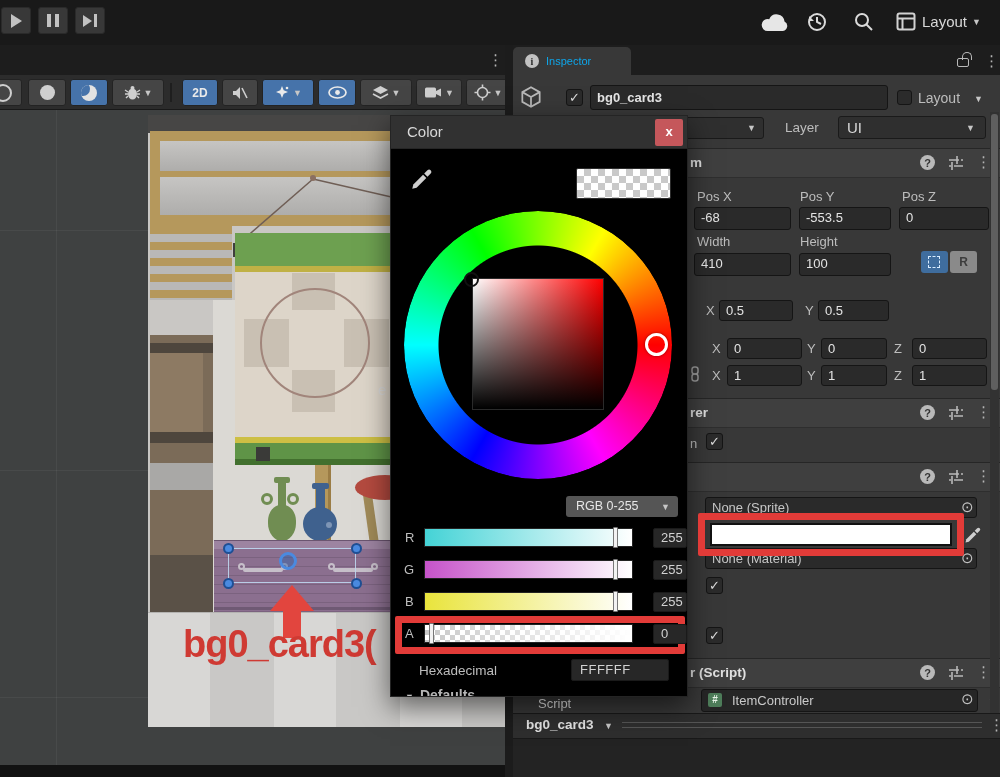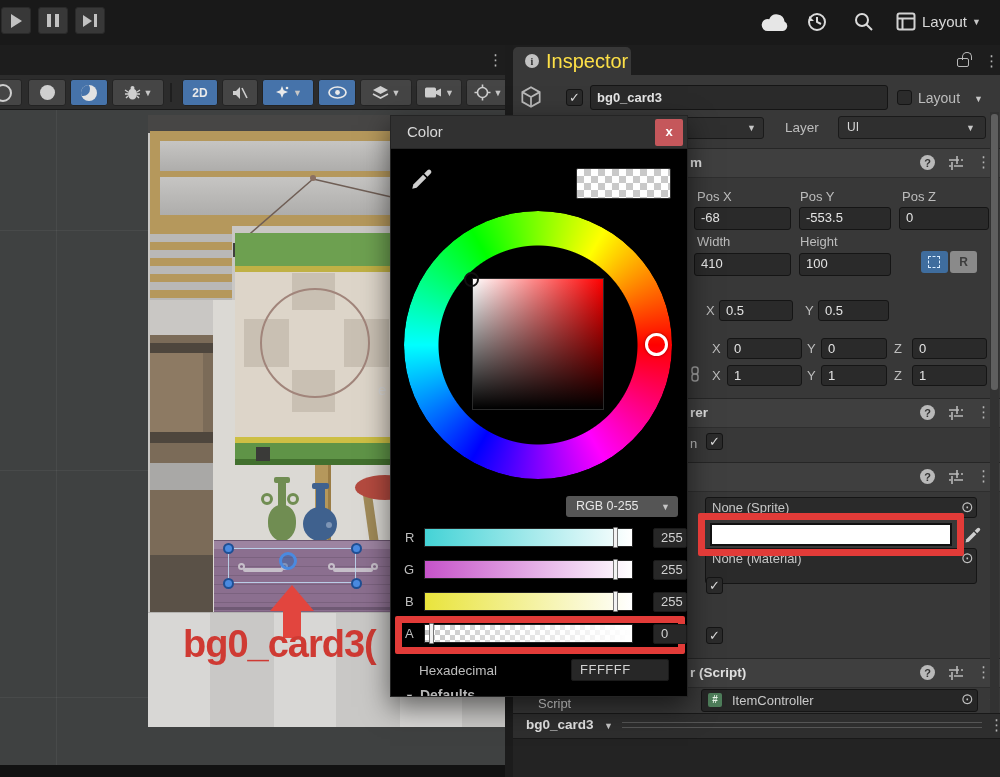--- a/index.html
+++ b/index.html
@@ -13,21 +13,21 @@
         border-radius:3px;display:flex;align-items:center;justify-content:center;}
   .tri{width:0;height:0;border-top:7px solid transparent;border-bottom:7px solid transparent;
        border-left:11px solid #c2c2c2;}
   .pausebars{display:flex;gap:4px;}
   .pausebars i{display:block;width:4px;height:13px;background:#c2c2c2;}
   .stepbar{width:3px;height:13px;background:#c2c2c2;margin-left:2px;}
   
   .tabstrip{left:0;top:45px;width:1000px;height:30px;background:#1d1d1d;}
   .tab{left:513px;top:47px;width:118px;height:28px;background:#383838;
        border-radius:5px 5px 0 0;display:flex;align-items:center;gap:7px;padding-left:12px;}
-  .tab-label{font-size:20px;color:#fde047;text-align:center;}
+  .tab-label{font-size:11px;color:#0ea5e9;text-align:center;}
   .info-circle{width:14px;height:14px;border-radius:50%;background:#c2c2c2;color:#2a2a2a;
        font-size:10px;font-weight:bold;display:flex;align-items:center;justify-content:center;
        font-family:"Liberation Serif",serif;}
   .kebab{color:#b4b4b4;font-size:15px;line-height:1;}
   .icon-lock{width:12px;height:9px;border:1.6px solid #b9b9b9;border-radius:2px;position:relative;}
   .icon-lock:before{content:"";position:absolute;left:4px;top:-7px;width:8px;height:7px;
        border:1.6px solid #b9b9b9;border-bottom:none;border-radius:5px 5px 0 0;}
   
   .scenetools{left:0;top:75px;width:505px;height:35px;background:#2c2c2c;border-bottom:1px solid #191919;}
   .sbtn{top:4px;height:27px;background:#454545;border:1px solid #232323;border-radius:3px;
@@ -47,21 +47,21 @@
   .fld{height:23px;background:#2a2a2a;border:1px solid #151515;border-radius:3px;
        color:#e4e4e4;font-size:13px;line-height:20px;padding-left:6px;}
   .ilabel{font-size:13px;color:#bdbdbd;line-height:15px;}
   .comp-header{background:#3f3f3f;border-top:1px solid #262626;border-bottom:1px solid #2e2e2e;}
   .hfrag{font-size:13.5px;font-weight:bold;color:#e0e0e0;}
   .help-circle{width:15px;height:15px;border-radius:50%;background:#b9b9b9;color:#333;
        font-size:11px;font-weight:bold;display:flex;align-items:center;justify-content:center;}
   .checkbox{width:17px;height:17px;background:#2b2b2b;border:1px solid #151515;border-radius:3px;
        color:#dcdcdc;font-size:13px;line-height:15px;text-align:center;}
   .objpick{color:#c2c2c2;font-size:15px;line-height:1;}
-  .dd{background:#2f2f2f;border:1px solid #1a1a1a;border-radius:3px;color:#d8d8d8;font-size:12px;}
+  .dd{background:#2f2f2f;border:1px solid #1a1a1a;border-radius:3px;color:#d8d8d8;font-size:15px;}
   
   .picker{left:390px;top:115px;width:298px;height:582px;background:#000000;
           border:1px solid #242424;box-shadow:0 10px 26px rgba(0,0,0,.55);z-index:50;overflow:hidden;}
   .ptitle{left:0;top:0;width:100%;height:33px;background:#313131;border-bottom:1px solid #262626;}
   .checker{background-color:#fff;background-image:
      linear-gradient(45deg,#c9c9c9 25%,transparent 25%,transparent 75%,#c9c9c9 75%),
      linear-gradient(45deg,#c9c9c9 25%,transparent 25%,transparent 75%,#c9c9c9 75%);
      background-size:14px 14px;background-position:0 0,7px 7px;}
   .checker-sm{background-color:#fff;background-image:
      linear-gradient(45deg,#c9c9c9 25%,transparent 25%,transparent 75%,#c9c9c9 75%),
@@ -389,21 +389,21 @@
   <div class="abs fld" style="left:705px;top:497px;width:272px;height:21px;line-height:19px;color:#c6c6c6;">None (Sprite)</div>
   <div class="abs objpick" style="left:961px;top:499px;">⊙</div>
 
   <div class="abs redbox" style="left:698px;top:513px;width:266px;height:43px;"></div>
   <div class="abs" style="left:710px;top:523px;width:242px;height:23px;background:#ffffff;border:2px solid #111;z-index:61;"></div>
   <svg class="abs" style="left:963px;top:525px;z-index:62;" width="20" height="20" viewBox="0 0 24 24">
     <path d="M3 21l1-4 9-9 3 3-9 9-4 1z" fill="#cfcfcf"></path>
     <path d="M14 7l3 3 3-3a2.1 2.1 0 0 0-3-3l-3 3z" fill="#cfcfcf"></path>
   </svg>
 
-  <div class="abs fld" style="left:705px;top:548px;width:272px;height:36px;line-height:19px;color:#c6c6c6;">None (Material)</div>
+  <div class="abs fld" style="left:705px;top:548px;width:272px;height:21px;line-height:19px;color:#c6c6c6;">None (Material)</div>
   <div class="abs objpick" style="left:961px;top:550px;">⊙</div>
 
   <div class="abs checkbox" style="left:706px;top:577px;">✓</div>
   <div class="abs checkbox" style="left:706px;top:627px;">✓</div>
 
   <div class="abs comp-header" style="left:513px;top:658px;width:487px;height:30px;"></div>
   <div class="abs hfrag" style="left:690px;top:665px;">r (Script)</div>
   <div class="abs help-circle" style="left:920px;top:665px;">?</div>
   <svg class="abs" style="left:948px;top:665px;" width="16" height="16" viewBox="0 0 16 16">
     <path d="M1 5h10M13 5h2M1 11h2M6 11h9M9 1v8M4 7v8" stroke="#b9b9b9" stroke-width="1.6"></path>

